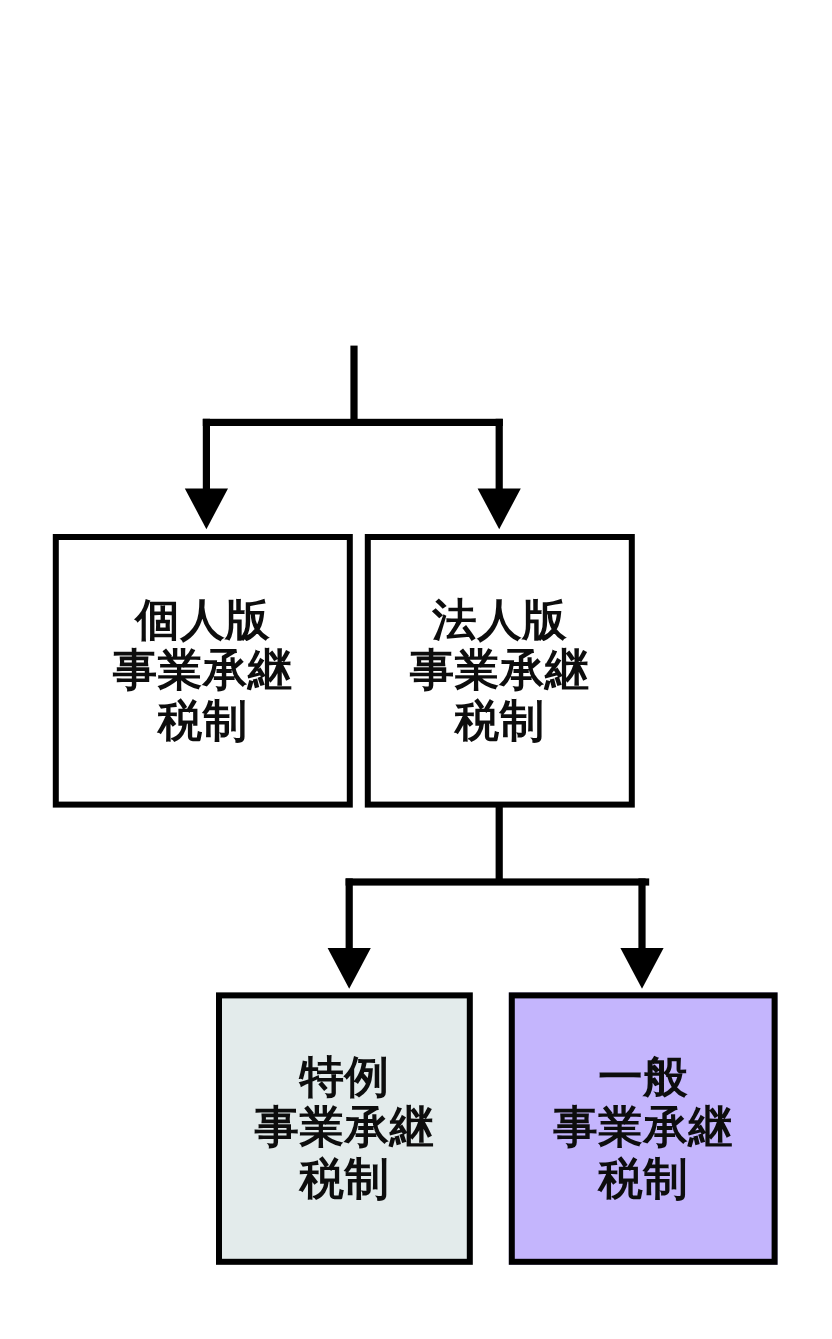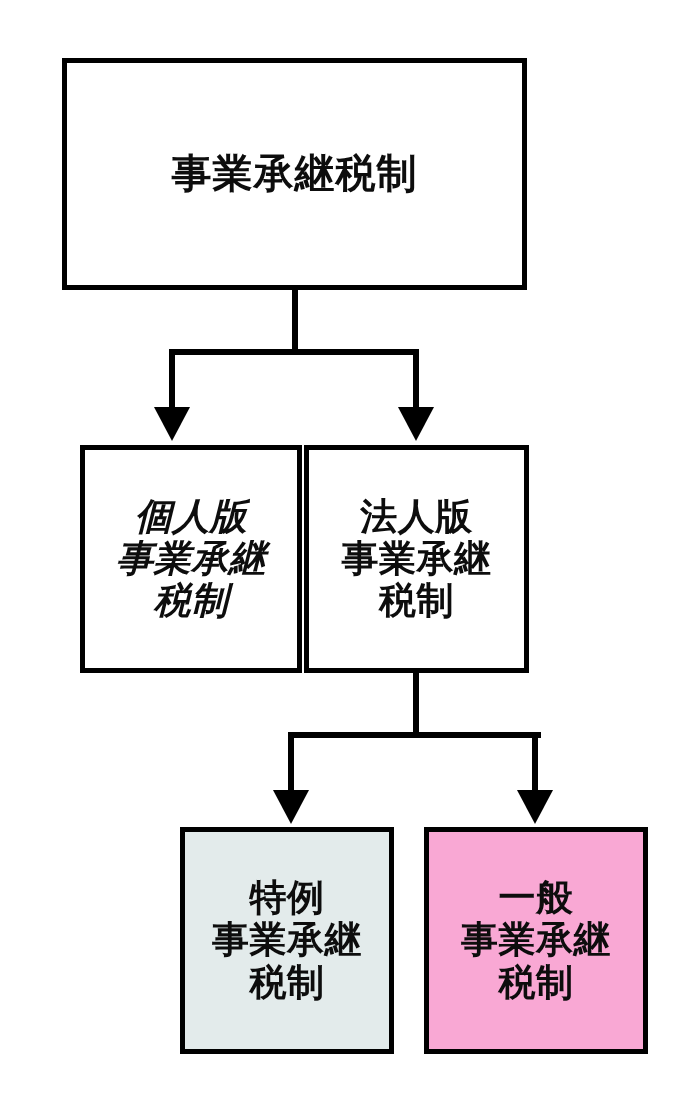--- a/index.html
+++ b/index.html
@@ -37,25 +37,24 @@
   
   #node-root {
     left: 62px;
     top: 58px;
     width: 465px;
     height: 232px;
   }
   #node-root .label { font-size: 40px; letter-spacing: 1px; }
 
   #node-individual {
-    left: 80px;
+    left: 44px;
     top: 445px;
-    width: 222px;
+    width: 250px;
     height: 228px;
-    font-style: italic;
   }
   #node-corporate {
     left: 304px;
     top: 445px;
     width: 225px;
     height: 228px;
   }
   #node-special {
     left: 180px;
     top: 827px;
@@ -107,23 +106,20 @@
   #c2-left-v { left: 288px; top: 732px;  height: 60px; }
   #c2-right-v{ left: 532px; top: 732px;  height: 60px; }
   #c2-left-a { left: 273px; top: 790px; }
   #c2-right-a{ left: 517px; top: 790px; }
 </style>
 </head>
 <body>
 
 <div id="canvas" style="background: rgb(255, 255, 255);">
 
-  <div class="node" id="node-root" style="background: rgb(255, 255, 255); border-color: rgb(0, 0, 0);">
-    <span class="label">事業承継税制</span>
-  </div>
 
   <div class="vline" id="c1-stem" style="background: rgb(0, 0, 0);"></div>
   <div class="hline" id="c1-bar" style="background: rgb(0, 0, 0);"></div>
   <div class="vline" id="c1-left-v" style="background: rgb(0, 0, 0);"></div>
   <div class="vline" id="c1-right-v" style="background: rgb(0, 0, 0);"></div>
   <div class="arrow" id="c1-left-a" style="border-top-color: rgb(0, 0, 0);"></div>
   <div class="arrow" id="c1-right-a" style="border-top-color: rgb(0, 0, 0);"></div>
 
   <div class="node" id="node-individual" style="background: rgb(255, 255, 255); border-color: rgb(0, 0, 0);">
     <span class="label">個人版
@@ -143,19 +139,19 @@
   <div class="vline" id="c2-right-v" style="background: rgb(0, 0, 0);"></div>
   <div class="arrow" id="c2-left-a" style="border-top-color: rgb(0, 0, 0);"></div>
   <div class="arrow" id="c2-right-a" style="border-top-color: rgb(0, 0, 0);"></div>
 
   <div class="node" id="node-special" style="background: rgb(227, 235, 235); border-color: rgb(0, 0, 0);">
     <span class="label">特例
 事業承継
 税制</span>
   </div>
 
-  <div class="node" id="node-general" style="background: #f9a8d4; border-color: rgb(0, 0, 0);">
+  <div class="node" id="node-general" style="background: #c4b5fd; border-color: rgb(0, 0, 0);">
     <span class="label">一般
 事業承継
 税制</span>
   </div>
 
 </div>
 
 </body></html>

